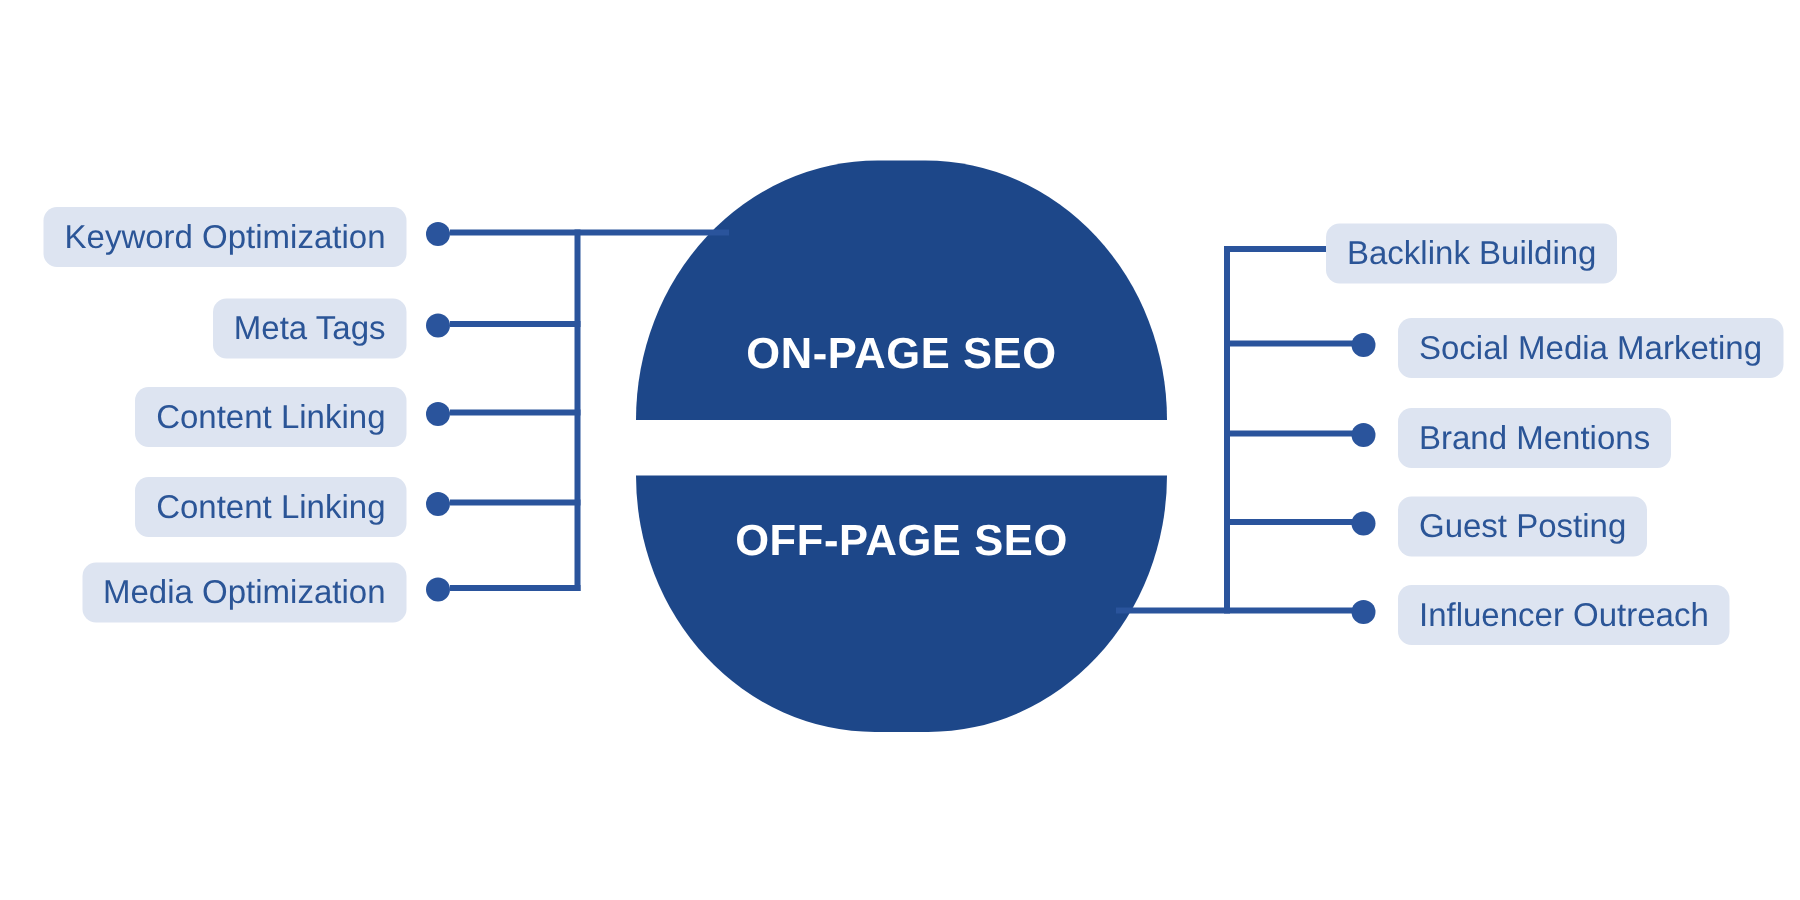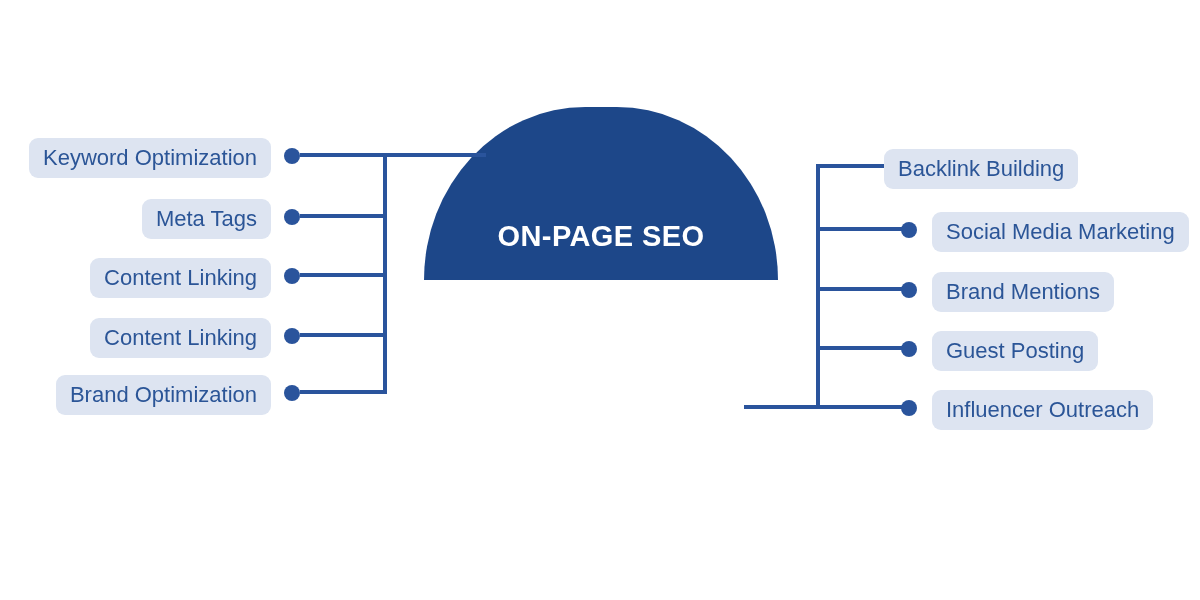--- a/index.html
+++ b/index.html
@@ -116,38 +116,41 @@
 </style>
 </head>
 <body>
 
 <div id="stage">
 
   <div id="center-group">
     <div class="hemi hemi-top">
       <div class="hemi-label">ON-PAGE SEO</div>
     </div>
+    <div class="hemi hemi-bottom">
+      <div class="hemi-label">OFF-PAGE SEO</div>
+    </div>
   </div>
 
   <div id="left-branch">
       <div class="hline" style="left: 300px; top: 153px; width: 186px;"></div>
       <div class="dot" style="left: 284px; top: 148px;"></div>
       <div class="pill pill-left" style="right: 929px; top: 138px;">Keyword Optimization</div>
       <div class="hline" style="left: 300px; top: 214px; width: 87px;"></div>
       <div class="dot" style="left: 284px; top: 209px;"></div>
       <div class="pill pill-left" style="right: 929px; top: 199px;">Meta Tags</div>
       <div class="hline" style="left: 300px; top: 273px; width: 87px;"></div>
       <div class="dot" style="left: 284px; top: 268px;"></div>
       <div class="pill pill-left" style="right: 929px; top: 258px;">Content Linking</div>
       <div class="hline" style="left: 300px; top: 333px; width: 87px;"></div>
       <div class="dot" style="left: 284px; top: 328px;"></div>
       <div class="pill pill-left" style="right: 929px; top: 318px;">Content Linking</div>
       <div class="hline" style="left: 300px; top: 390px; width: 87px;"></div>
       <div class="dot" style="left: 284px; top: 385px;"></div>
-      <div class="pill pill-left" style="right: 929px; top: 375px;">Brand Optimization</div>
+      <div class="pill pill-left" style="right: 929px; top: 375px;">Media Optimization</div>
     </div>
 
   <div id="right-branch">
       <div class="hline" style="left: 816px; top: 164px; width: 89px;"></div>
       <div class="dot" style="left: 901px; top: 159px;"></div>
       <div class="pill pill-right" style="left: 884px; top: 149px;">Backlink Building</div>
       <div class="hline" style="left: 816px; top: 227px; width: 89px;"></div>
       <div class="dot" style="left: 901px; top: 222px;"></div>
       <div class="pill pill-right" style="left: 932px; top: 212px;">Social Media Marketing</div>
       <div class="hline" style="left: 816px; top: 287px; width: 89px;"></div>

